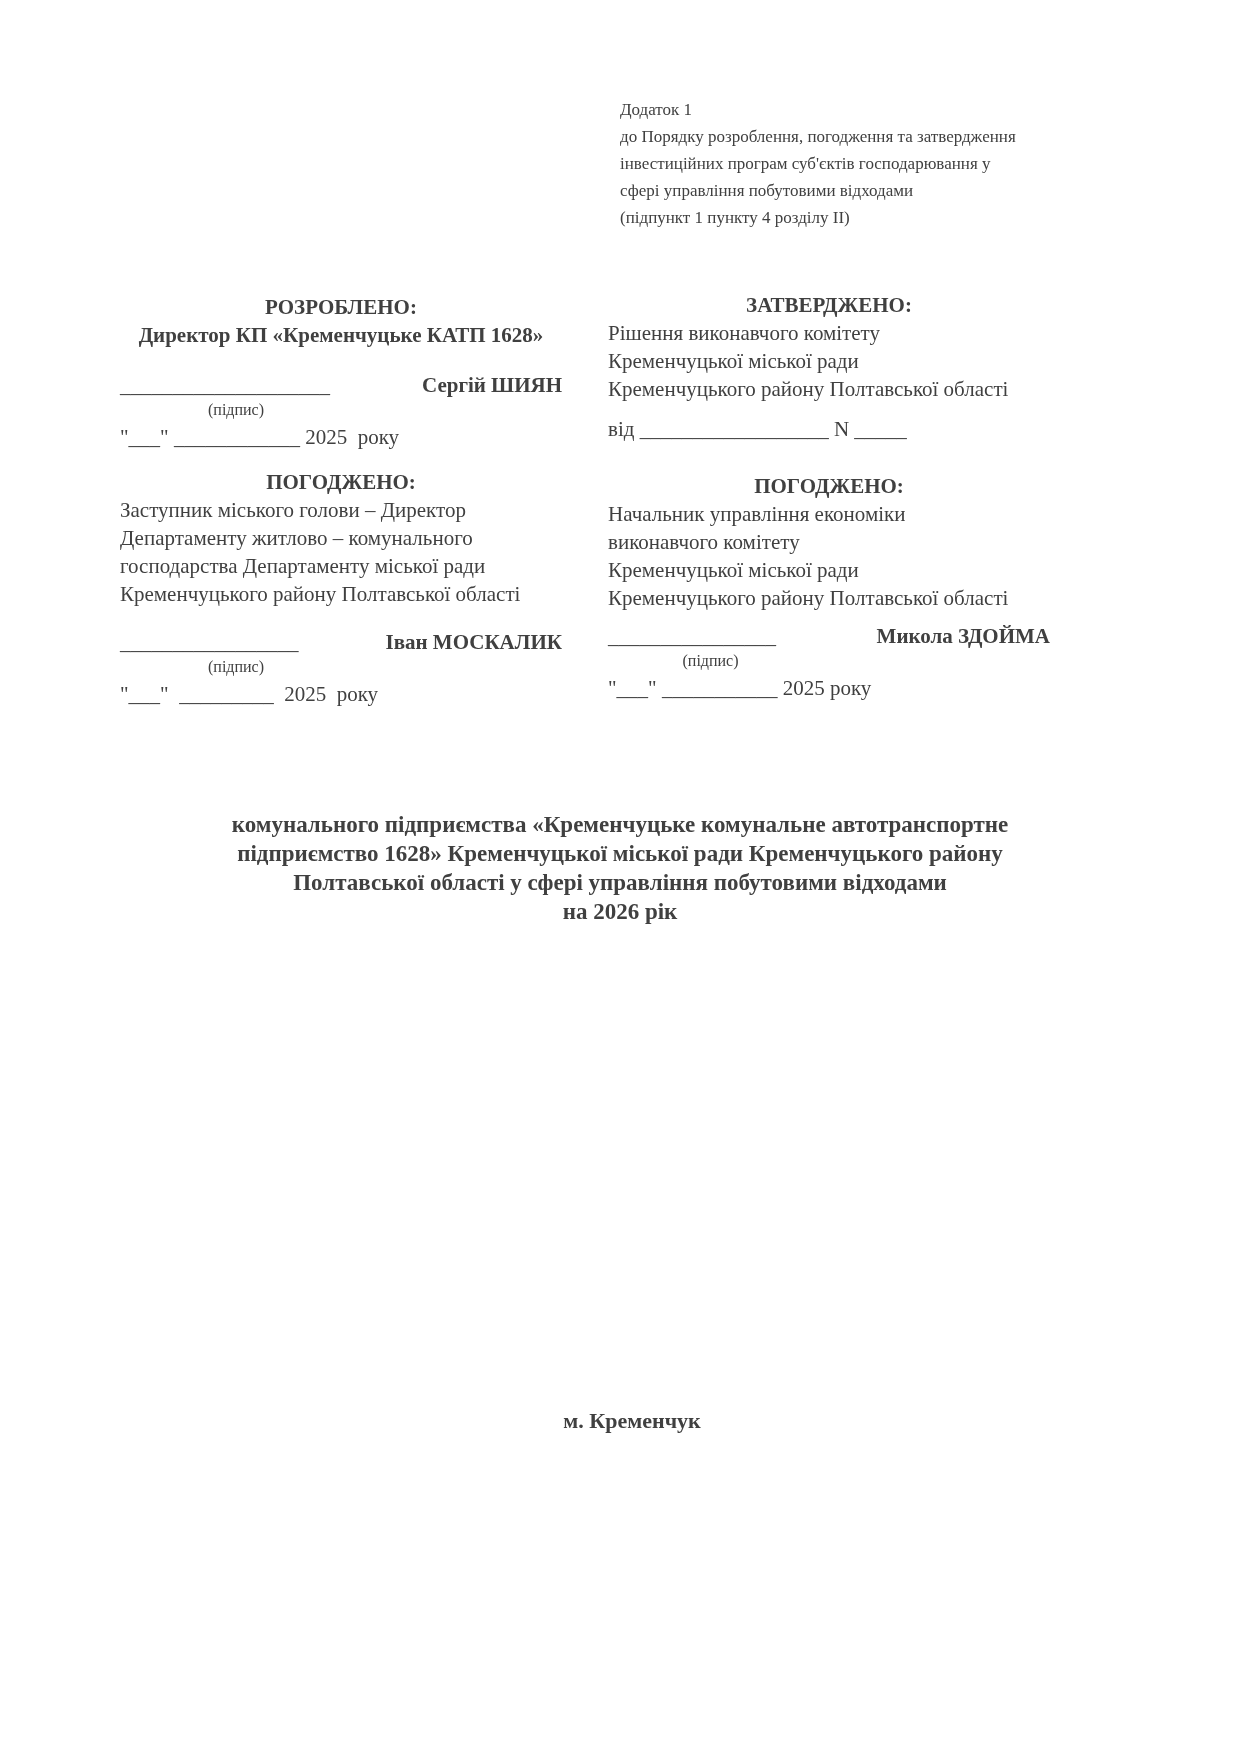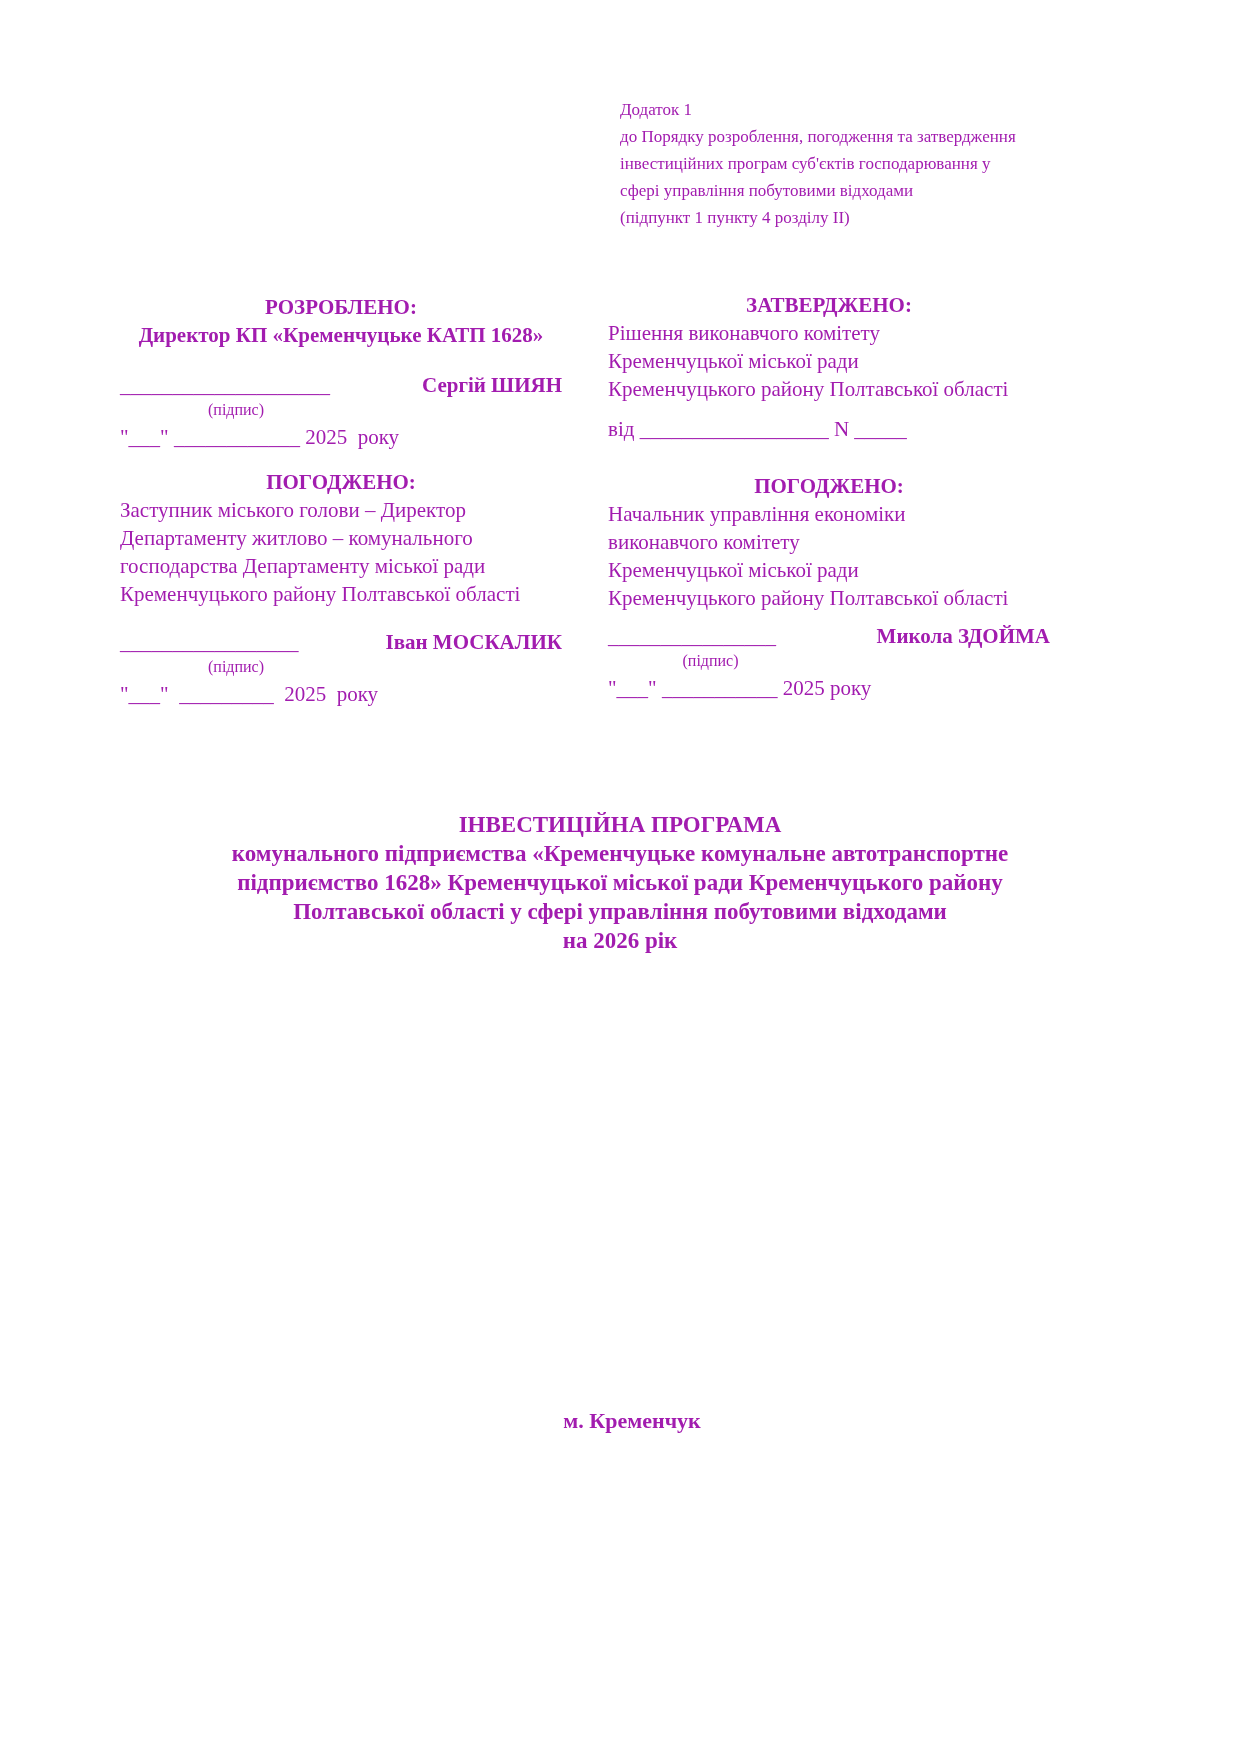--- a/index.html
+++ b/index.html
@@ -5,21 +5,21 @@
   html, body {
     margin: 0;
     padding: 0;
     background: #ffffff;
   }
   .page {
     position: relative;
     width: 1240px;
     height: 1754px;
     background: #ffffff;
-    color: #a21caf;
+    color: #404040;
     font-family: "Liberation Serif", "DejaVu Serif", serif;
     overflow: hidden;
   }
   .line { white-space: nowrap; }
 
   
   .annex {
     position: absolute;
     left: 620px;
     top: 96px;
@@ -143,21 +143,20 @@
     <div class="line">Кременчуцького району Полтавської області</div>
     <div class="sig-row">
       <span>________________</span>
       <span class="sig-name">Микола ЗДОЙМА</span>
     </div>
     <div class="sig-caption">(підпис)</div>
     <div class="date-line">"___" ___________ 2025 року</div>
   </div>
 
   <div class="doc-title">
-    <div class="line">ІНВЕСТИЦІЙНА ПРОГРАМА</div>
     <div class="line">комунального підприємства «Кременчуцьке комунальне автотранспортне</div>
     <div class="line">підприємство 1628» Кременчуцької міської ради Кременчуцького району</div>
     <div class="line">Полтавської області у сфері управління побутовими відходами</div>
     <div class="line">на 2026 рік</div>
   </div>
 
   <div class="footer-city">м. Кременчук</div>
 
 </div>
 

